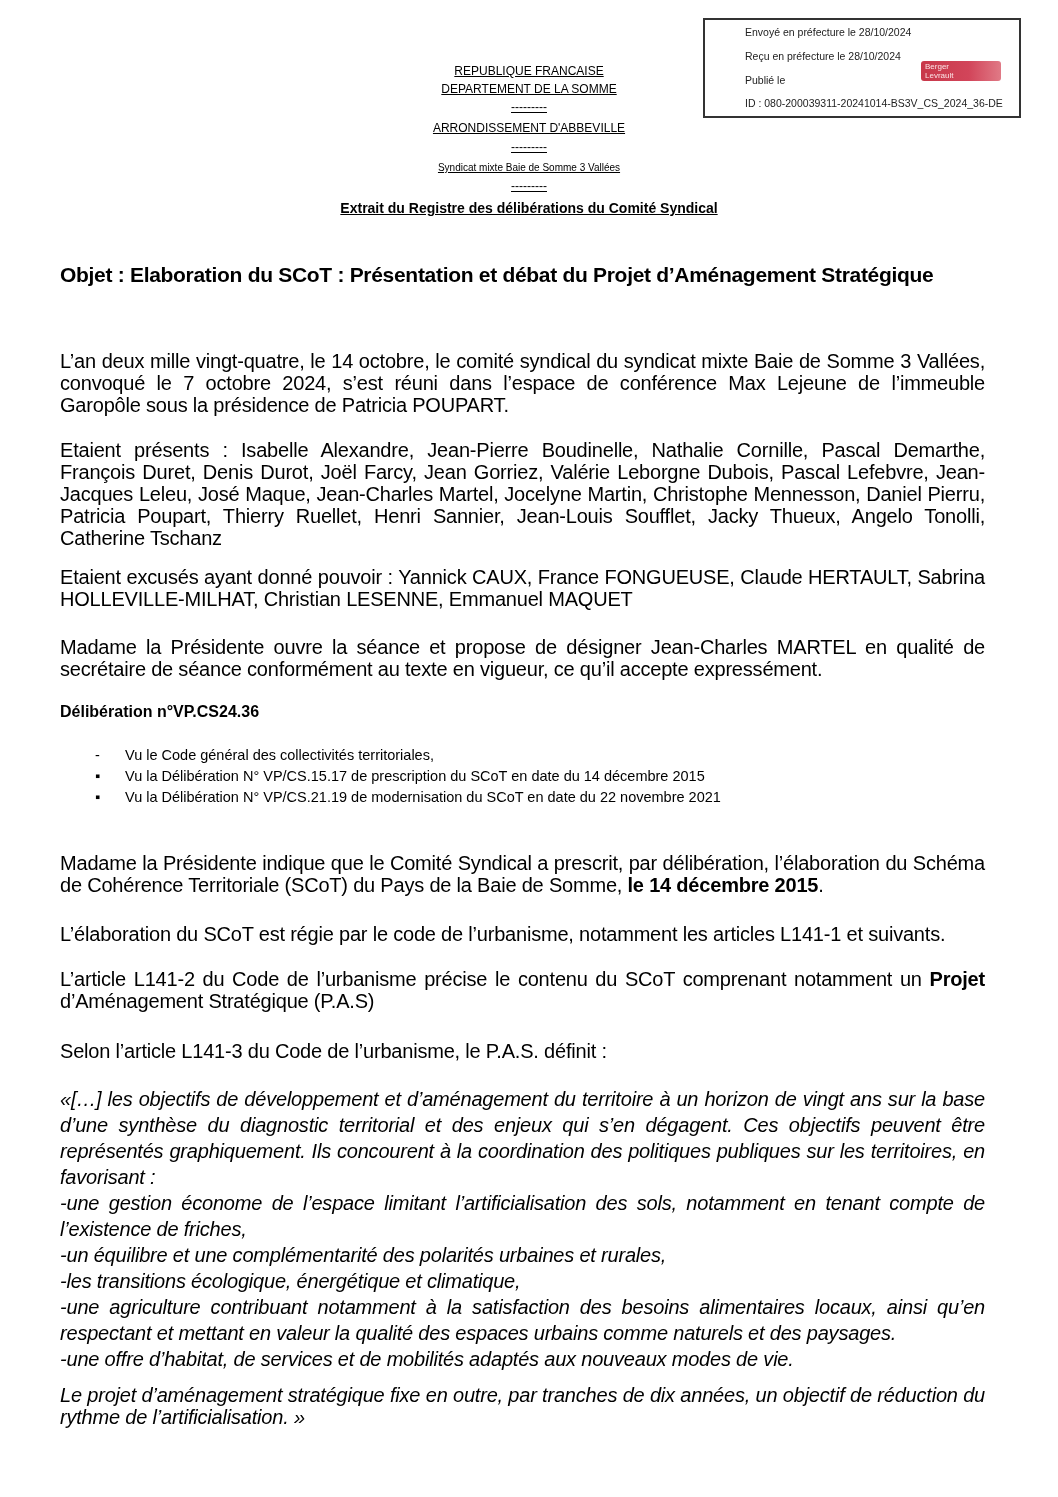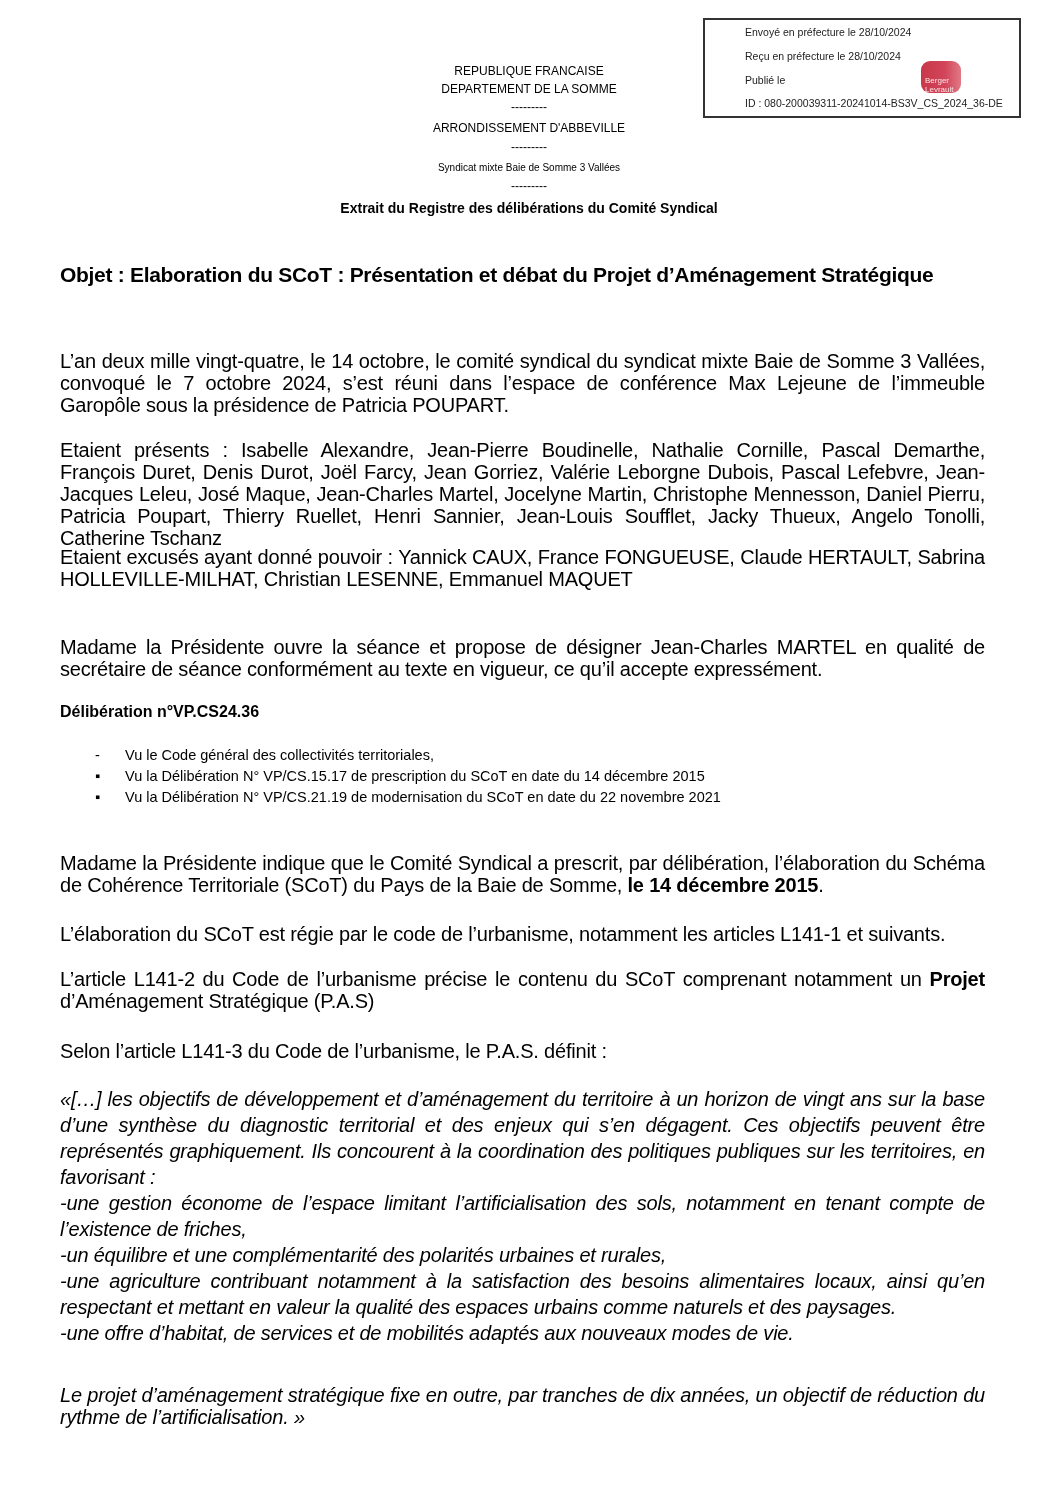--- a/index.html
+++ b/index.html
@@ -8,26 +8,26 @@
     font-family: "Liberation Sans", "DejaVu Sans", sans-serif; color: #000;
   }
   .stamp {
     position: absolute; left: 703px; top: 18px; width: 318px; height: 100px;
     border: 2px solid #333; box-sizing: border-box; background: #fff;
     font-family: "Liberation Sans", sans-serif; font-size: 10.5px; color: #222;
   }
   .stamp .line { position: absolute; left: 8px; white-space: nowrap; padding-left: 32px; }
   .stamp .l1 { top: 6px; } .stamp .l2 { top: 30px; } .stamp .l3 { top: 54px; } .stamp .l4 { top: 77px; }
   .stamp .logo {
-    position: absolute; left: 216px; top: 41px; width: 40px; height: 20px;
+    position: absolute; left: 216px; top: 41px; width: 80px; height: 20px;
     background: linear-gradient(90deg, #c8384a 0%, #d2455a 60%, #e07a86 100%);
-    border-radius: 9px; color: #fbe3e6; font-size: 8px; line-height: 8.5px;
-    padding: 16px 4px; box-sizing: border-box;
+    border-radius: 3px; color: #fbe3e6; font-size: 8px; line-height: 8.5px;
+    padding: 2px 4px; box-sizing: border-box;
   }
-  .h-line { position: absolute; left: 0; width: 1058px; text-align: center; font-size: 12px; }
+  .h-line { position: absolute; left: 0; width: 1058px; text-align: center; font-size: 12px; text-decoration: underline; }
   .title {
     position: absolute; left: 60px; top: 260px; width: 900px;
     font-size: 21px; font-weight: bold; line-height: 29px; letter-spacing: -0.3px;
   }
   .para {
     position: absolute; left: 60px; width: 925px; font-size: 20px; line-height: 22px;
     text-align: justify; letter-spacing: -0.2px;
   }
   .para b { font-weight: bold; }
   .delib-title { position: absolute; left: 60px; top: 703px; font-size: 16px; font-weight: bold; }
@@ -56,21 +56,21 @@
 <div class="h-line" style="top:121px;">ARRONDISSEMENT D'ABBEVILLE</div>
 <div class="h-line" style="top:140px;">---------</div>
 <div class="h-line" style="top:162px; font-size:10px;">Syndicat mixte Baie de Somme 3 Vallées</div>
 <div class="h-line" style="top:179px;">---------</div>
 <div class="h-line" style="top:200px; font-size:14px; font-weight:bold;">Extrait du Registre des délibérations du Comité Syndical</div>
 
 <div class="title">Objet : Elaboration du SCoT : Présentation et débat du Projet d’Aménagement Stratégique</div>
 
 <div class="para" style="top:350px;">L’an deux mille vingt-quatre, le 14 octobre, le comité syndical du syndicat mixte Baie de Somme 3 Vallées, convoqué le 7 octobre 2024, s’est réuni dans l’espace de conférence Max Lejeune de l’immeuble Garopôle sous la présidence de Patricia POUPART.</div>
 <div class="para" style="top:439px;">Etaient présents : Isabelle Alexandre, Jean-Pierre Boudinelle, Nathalie Cornille, Pascal Demarthe, François Duret, Denis Durot, Joël Farcy, Jean Gorriez, Valérie Leborgne Dubois, Pascal Lefebvre, Jean-Jacques Leleu, José Maque, Jean-Charles Martel, Jocelyne Martin, Christophe Mennesson, Daniel Pierru, Patricia Poupart, Thierry Ruellet, Henri Sannier, Jean-Louis Soufflet, Jacky Thueux, Angelo Tonolli, Catherine Tschanz</div>
-<div class="para" style="top:546px;">Etaient excusés ayant donné pouvoir : Yannick CAUX, France FONGUEUSE, Claude HERTAULT, Sabrina HOLLEVILLE-MILHAT, Christian LESENNE, Emmanuel MAQUET</div>
+<div class="para" style="top:566px;">Etaient excusés ayant donné pouvoir : Yannick CAUX, France FONGUEUSE, Claude HERTAULT, Sabrina HOLLEVILLE-MILHAT, Christian LESENNE, Emmanuel MAQUET</div>
 <div class="para" style="top:636px;">Madame la Présidente ouvre la séance et propose de désigner Jean-Charles MARTEL en qualité de secrétaire de séance conformément au texte en vigueur, ce qu’il accepte expressément.</div>
 
 <div class="delib-title">Délibération n°VP.CS24.36</div>
 <ul class="vu-list">
   <li><span class="bullet">-</span><span>Vu le Code général des collectivités territoriales,</span></li>
   <li><span class="bullet">▪</span><span>Vu la Délibération N° VP/CS.15.17 de prescription du SCoT en date du 14 décembre 2015</span></li>
   <li><span class="bullet">▪</span><span>Vu la Délibération N° VP/CS.21.19 de modernisation du SCoT en date du 22 novembre 2021</span></li>
 </ul>
 
 <div class="para" style="top:852px;">
@@ -79,16 +79,17 @@
 <div class="para" style="top:923px;">L’élaboration du SCoT est régie par le code de l’urbanisme, notamment les articles L141-1 et suivants.</div>
 <div class="para" style="top:968px;">
   <span>L’article L141-2 du Code de l’urbanisme précise le contenu du SCoT comprenant notamment un </span><b>Projet</b><span> d’Aménagement Stratégique (P.A.S)</span>
 </div>
 <div class="para" style="top:1040px;">Selon l’article L141-3 du Code de l’urbanisme, le P.A.S. définit :</div>
 
 <div class="para quote" style="top:1086px; line-height:26px;">
   <div>«[…] les objectifs de développement et d’aménagement du territoire à un horizon de vingt ans sur la base d’une synthèse du diagnostic territorial et des enjeux qui s’en dégagent. Ces objectifs peuvent être représentés graphiquement. Ils concourent à la coordination des politiques publiques sur les territoires, en favorisant :</div>
   <div>-une gestion économe de l’espace limitant l’artificialisation des sols, notamment en tenant compte de l’existence de friches,</div>
   <div>-un équilibre et une complémentarité des polarités urbaines et rurales,</div>
+  <div>-les transitions écologique, énergétique et climatique,</div>
   <div>-une agriculture contribuant notamment à la satisfaction des besoins alimentaires locaux, ainsi qu’en respectant et mettant en valeur la qualité des espaces urbains comme naturels et des paysages.</div>
   <div>-une offre d’habitat, de services et de mobilités adaptés aux nouveaux modes de vie.</div>
 </div>
 <div class="para quote" style="top:1384px;">Le projet d’aménagement stratégique fixe en outre, par tranches de dix années, un objectif de réduction du rythme de l’artificialisation. »</div>
 
 </body></html>

